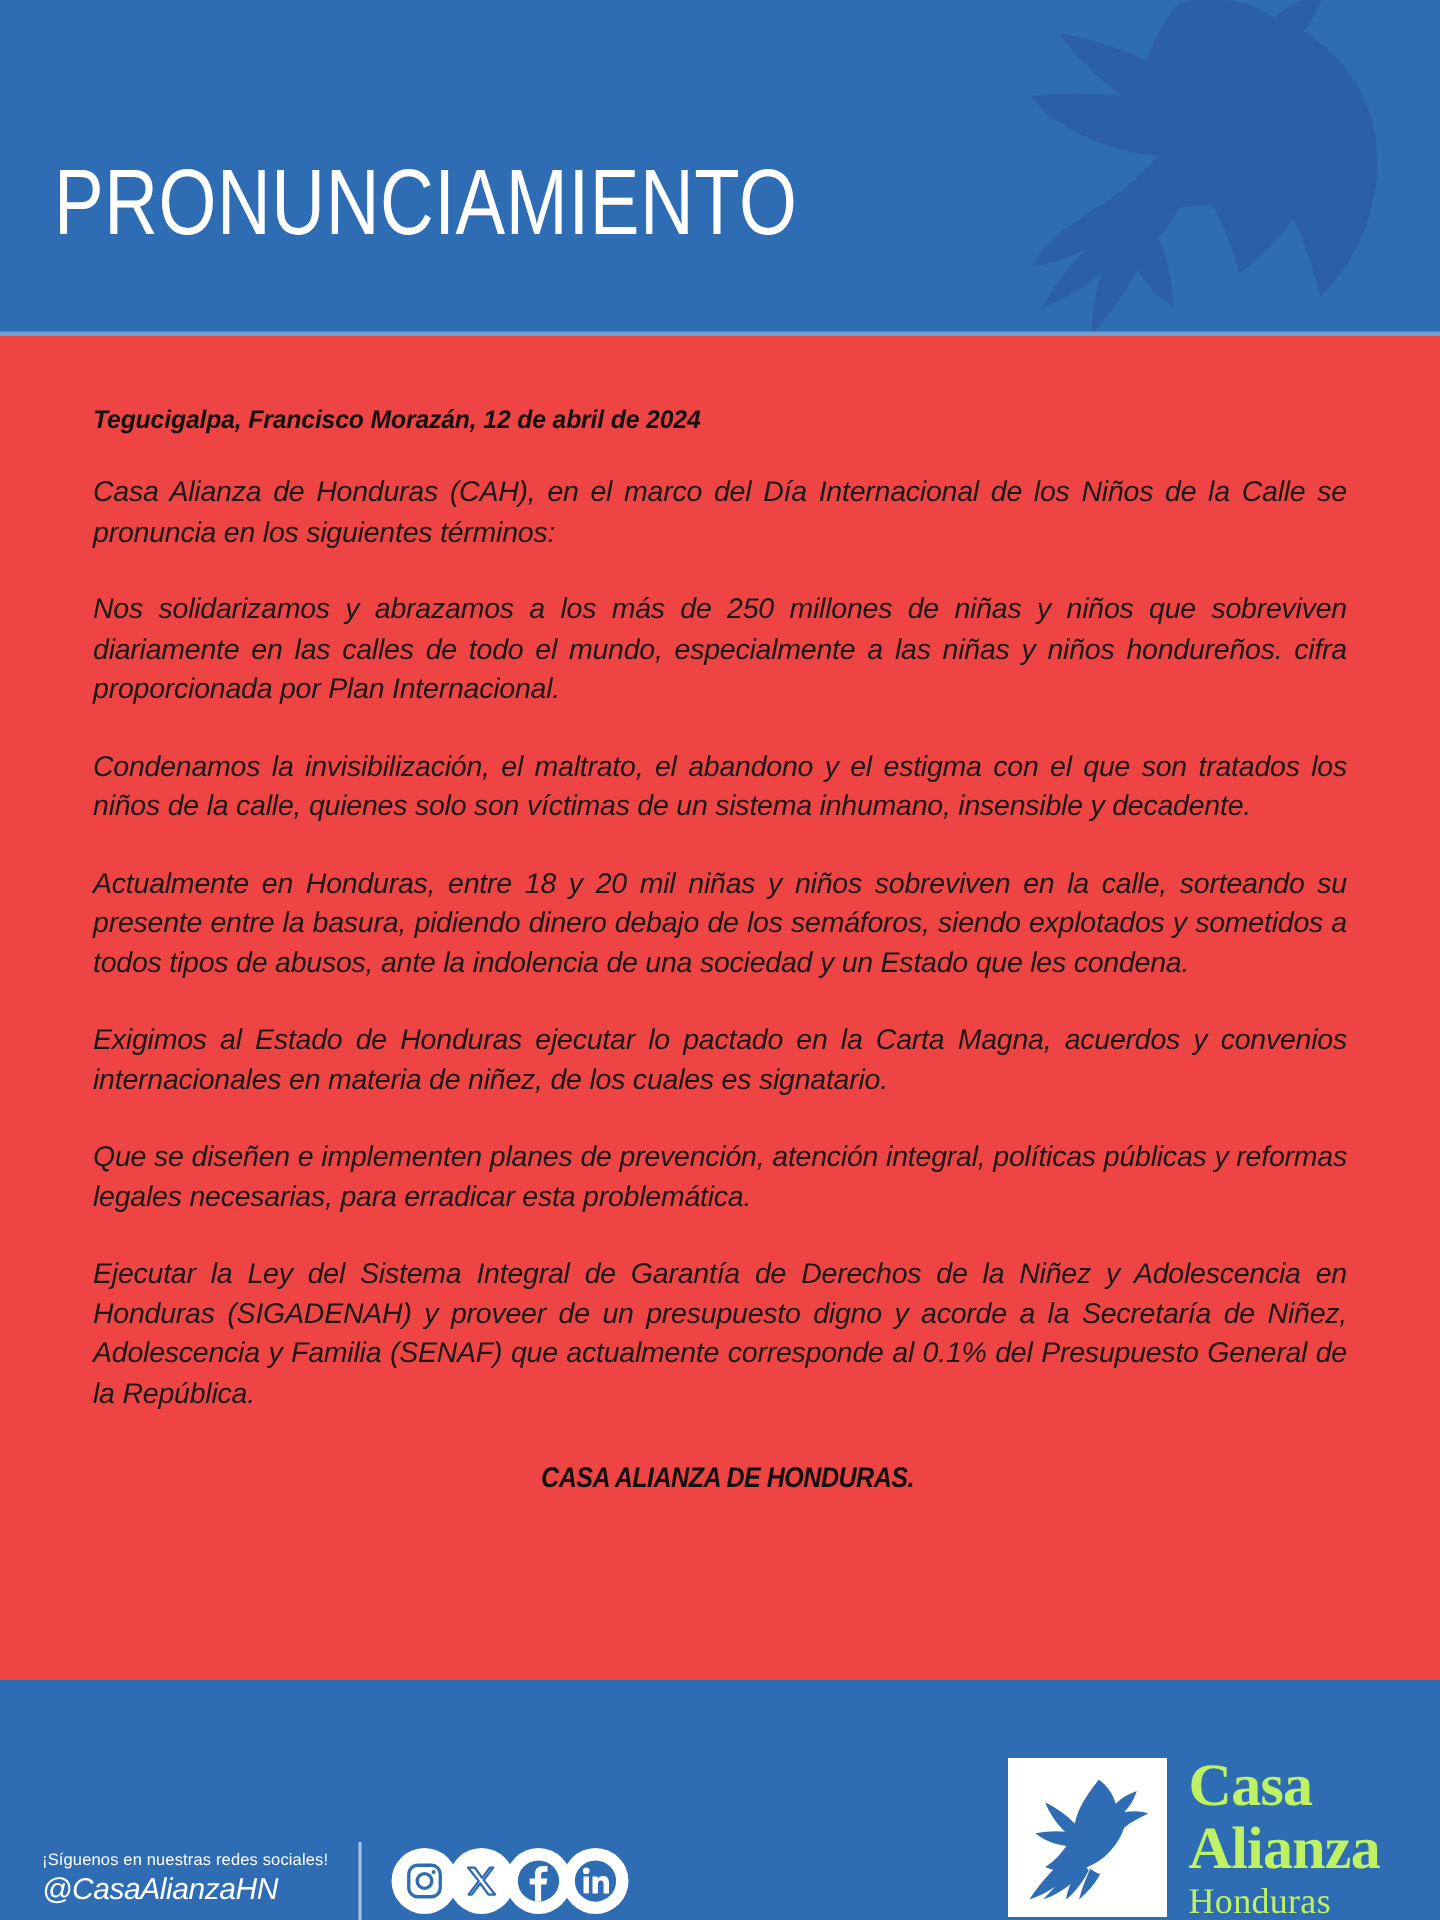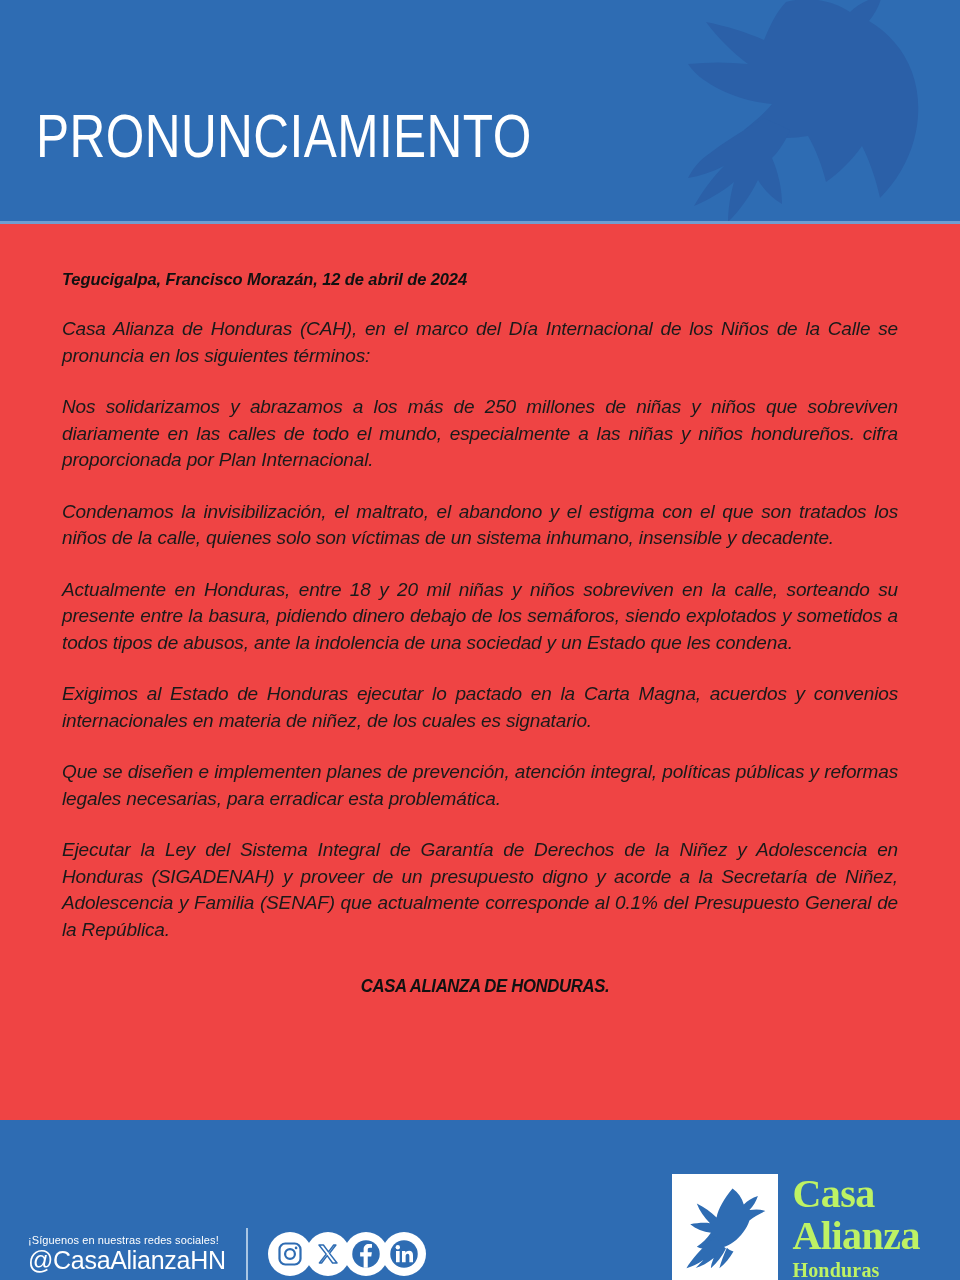--- a/index.html
+++ b/index.html
@@ -126,24 +126,25 @@
     text-align: left;
     padding-right: 18px;
   }
   .social-tagline {
     font-size: 11px;
     letter-spacing: 0.1px;
     margin-bottom: 1px;
     white-space: nowrap;
   }
   .social-handle {
-    font-size: 25px;
+    font-size: 20px;
     line-height: 27px;
     letter-spacing: -0.3px;
     white-space: nowrap;
+    font-style: italic;
   }
   .footer-divider {
     width: 2px;
     height: 52px;
     background: #a9c6e4;
     margin: 0 20px 0 2px;
   }
   .social-icons {
     display: flex;
     align-items: center;
@@ -181,22 +182,22 @@
     font-family: "Liberation Serif", "DejaVu Serif", serif;
     line-height: 1;
   }
   .logo-line1, .logo-line2 {
     font-size: 40px;
     font-weight: bold;
     letter-spacing: -0.5px;
   }
   .logo-line2 { margin-top: 2px; }
   .logo-line3 {
-    font-size: 20px;
-    font-weight: bold;
+    font-size: 24px;
+    font-weight: normal;
     margin-top: 4px;
     letter-spacing: 0.2px;
   }
 </style>
 </head>
 <body>
 
 <div class="page">
 
   <div class="header">

